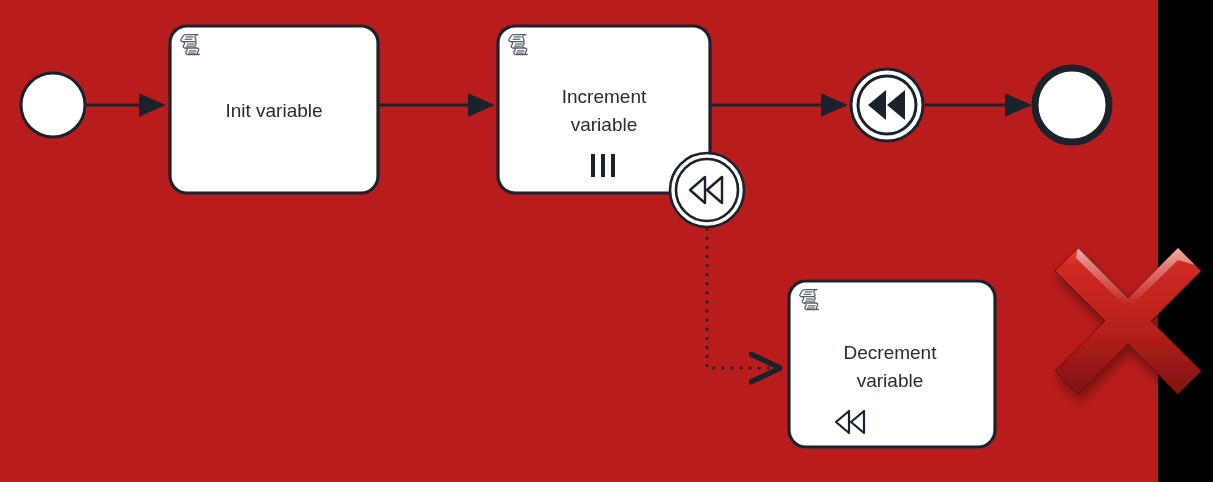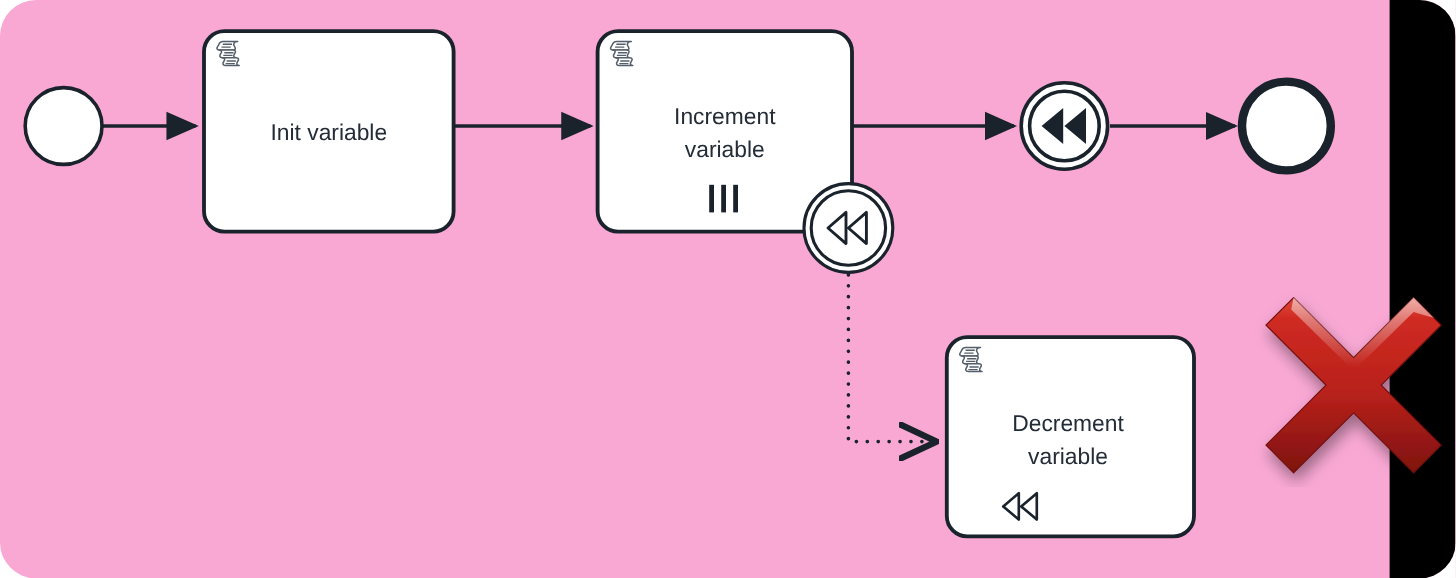--- a/index.html
+++ b/index.html
@@ -5,24 +5,23 @@
 <style>
   html, body {
     margin: 0;
     padding: 0;
     background: #ffffff;
   }
   #canvas {
     position: relative;
     width: 1213px;
     height: 482px;
-    background: #f9a8d4;
+    background: #b91c1c;
     overflow: hidden;
     font-family: "Liberation Sans", sans-serif;
-    border-radius: 30px;
   }
   #bpmn-svg {
     position: absolute;
     left: 0;
     top: 0;
   }
   .black-band {
     position: absolute;
     top: 0;
     right: 0;

